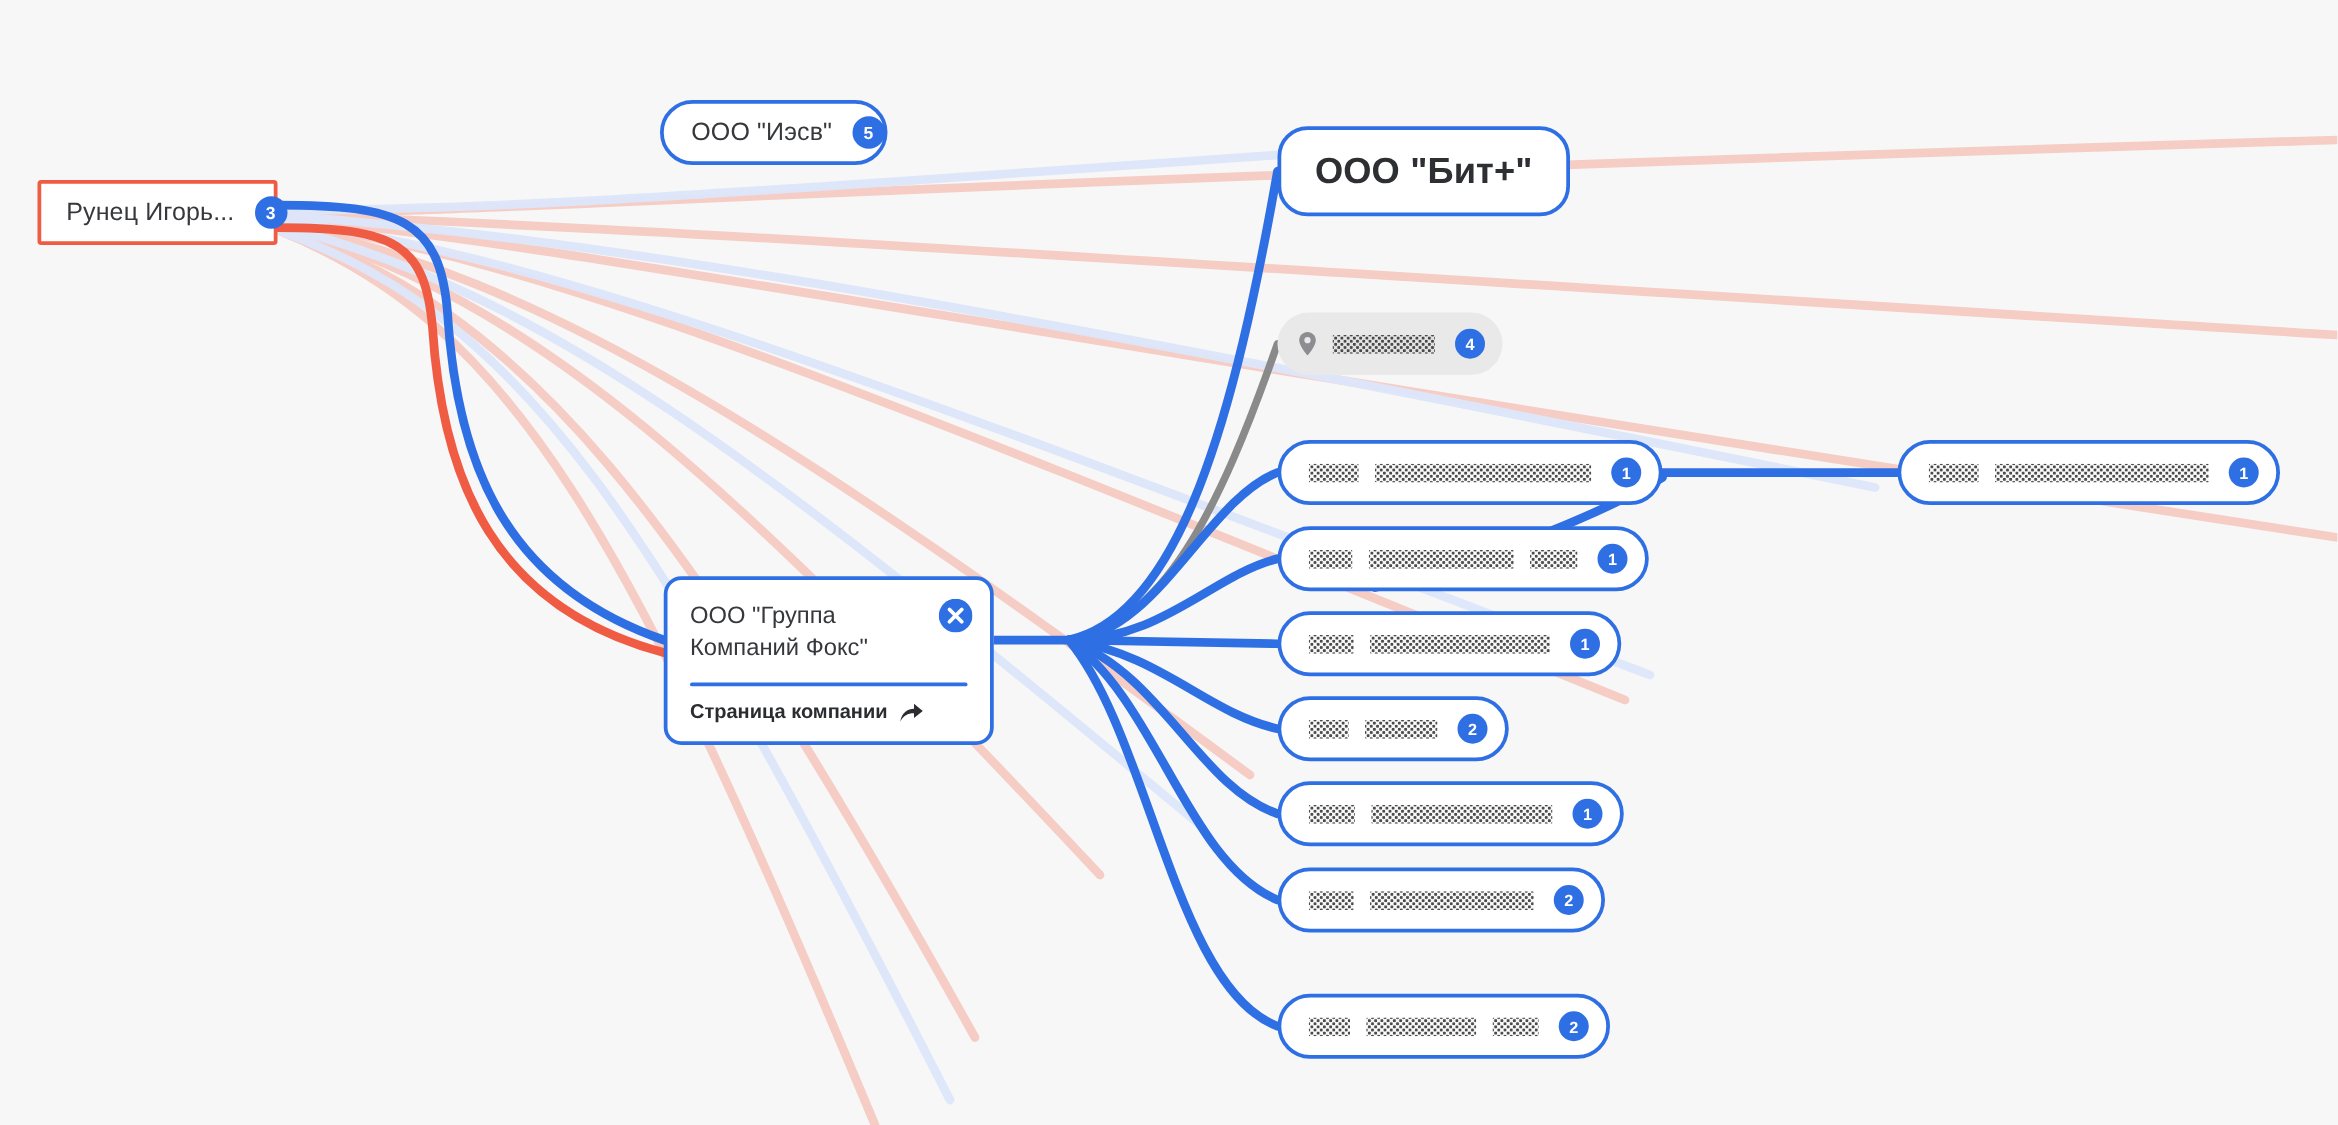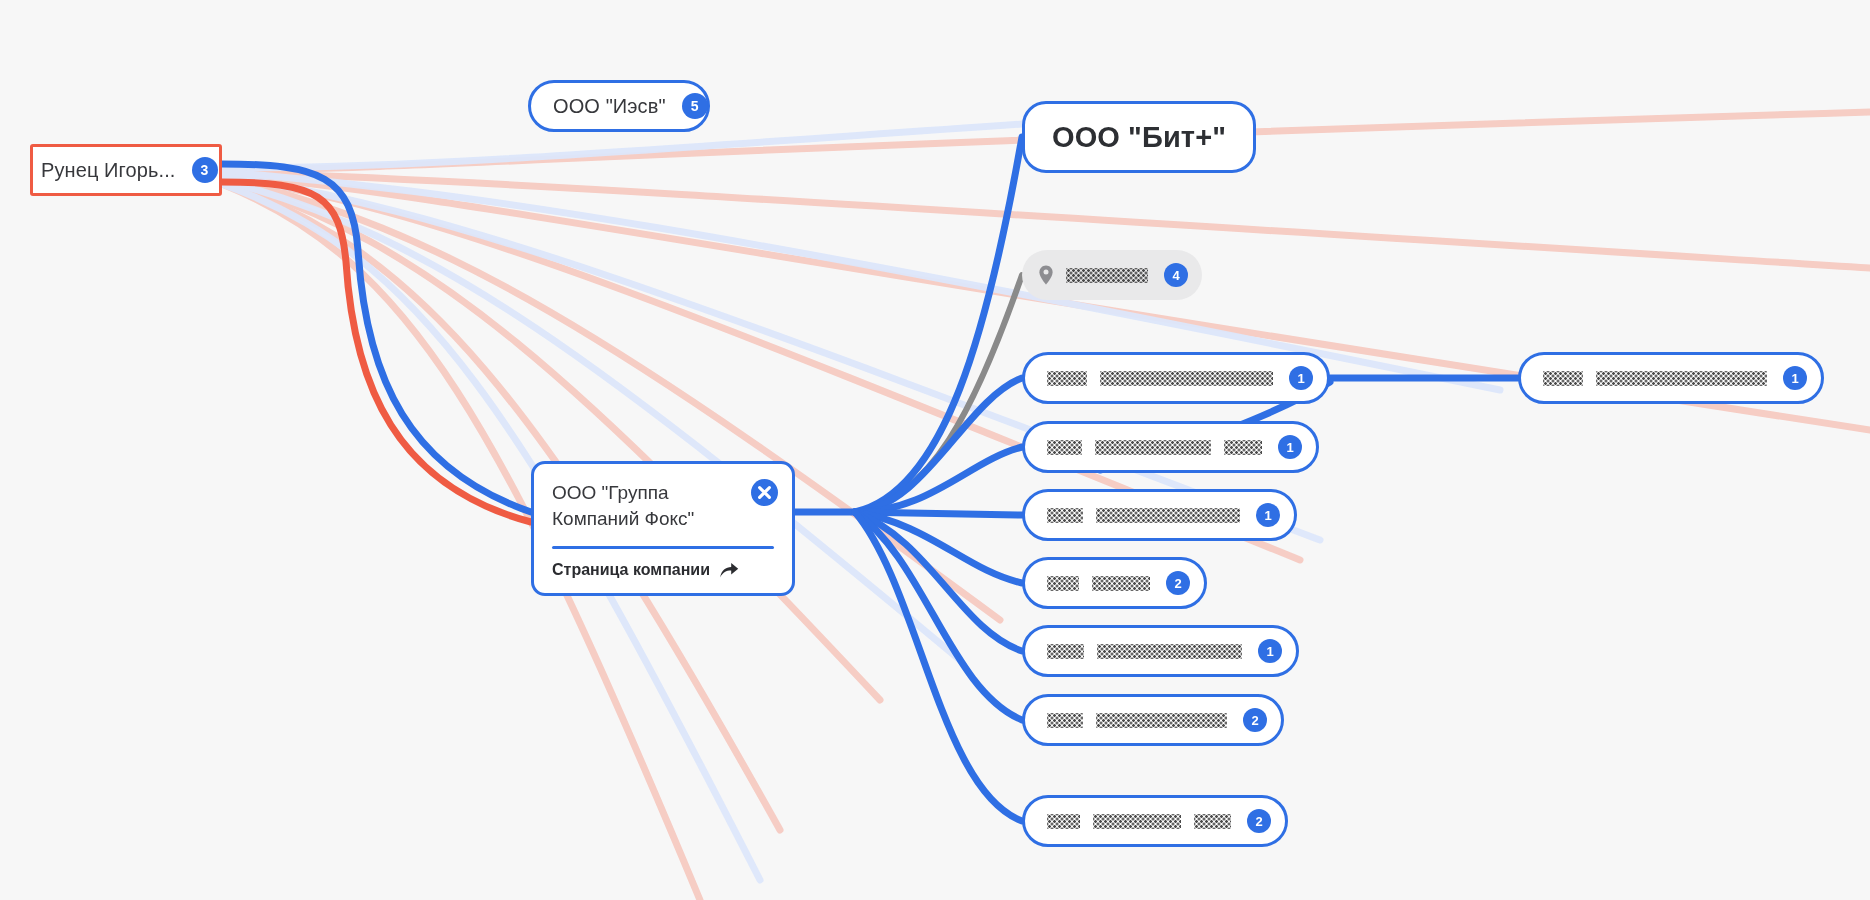--- a/index.html
+++ b/index.html
@@ -67,21 +67,21 @@
     width: 24px;
     height: 24px;
     font-size: 13px;
   }
 
   
   .node.root {
     border: 3px solid #ef5b43;
     border-radius: 3px;
     background: #ffffff;
-    padding: 0 14px 0 8px;
+    padding: 0 14px 0 20px;
   }
   .node.root .label { font-size: 20px; }
 
   
   .node.big .label {
     font-size: 29px;
     font-weight: 700;
     color: #2d2f33;
   }
   .node.big { border-radius: 24px; padding: 0 28px; }

